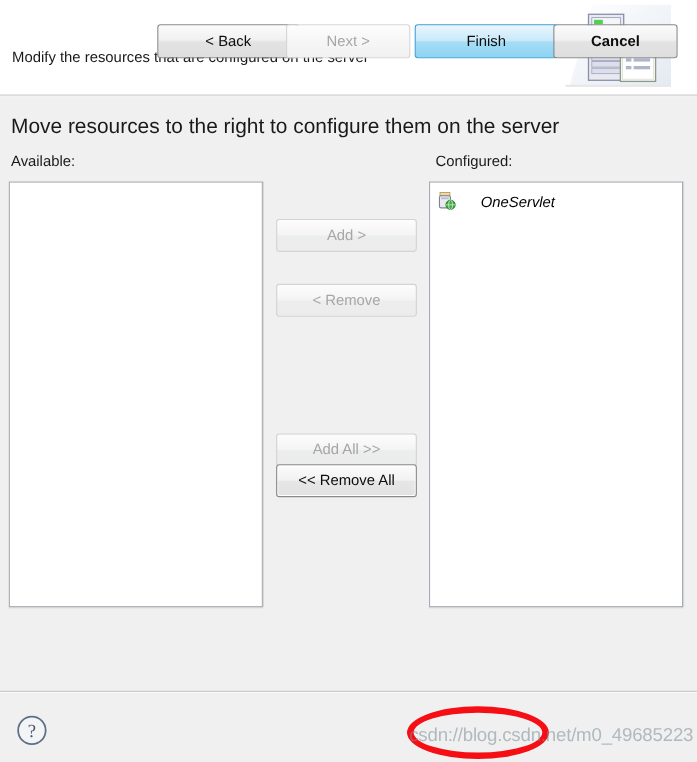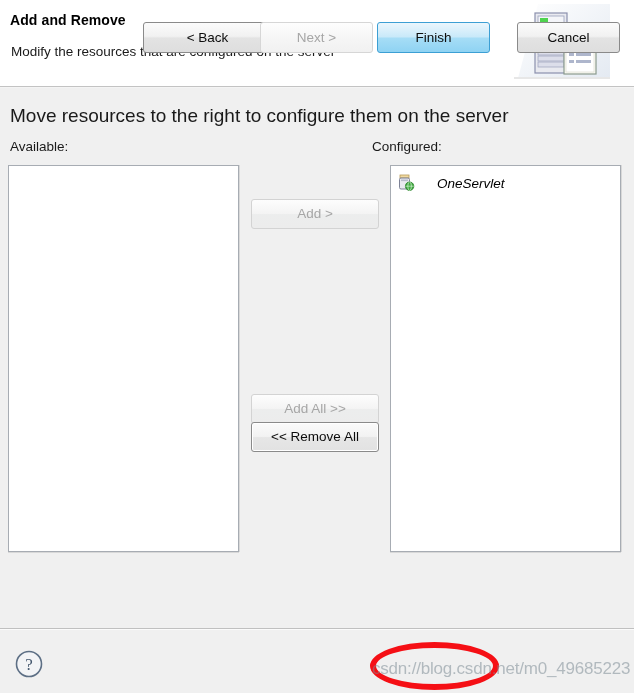--- a/index.html
+++ b/index.html
@@ -72,21 +72,21 @@
     color: #1a1a1a;
   }
   .label-available {
     position: absolute;
     left: 10px; top: 51px;
     font-size: 13.5px;
     color: #1a1a1a;
   }
   .label-configured {
     position: absolute;
-    left: 372px; top: 51px;
+    left: 396px; top: 51px;
     font-size: 13.5px;
     color: #1a1a1a;
   }
 
   .listbox {
     position: absolute;
     background: #ffffff;
     border: 1px solid #a7acb3;
     box-shadow: 0 1px 0 0 #d8d8d8, 1px 0 0 0 #d8d8d8;
     box-sizing: border-box;
@@ -191,22 +191,22 @@
     color: #a6a6a6;
     background: linear-gradient(to bottom, #fdfdfd 0%, #f6f6f6 50%, #f1f1f1 100%);
   }
   .footbtn.primary {
     border: 1px solid #3c9fd4;
     color: #0d0d0d;
     background: linear-gradient(to bottom, #eaf6fd 0%, #c9e9f9 48%, #a6ddf6 52%, #8fd3f3 100%);
   }
   .footbtn.b-back   { left: 143px; width: 129px; }
   .footbtn.b-next   { left: 260px; width: 113px; }
-  .footbtn.b-finish { left: 377px; width: 113px; }
-  .footbtn.b-cancel { left: 517px; width: 103px; }
+  .footbtn.b-finish { left: 377px; width: 130px; }
+  .footbtn.b-cancel { left: 503px; width: 113px; font-weight: bold; }
 
   
   .annotation-ellipse {
     position: absolute;
     left: 370px; top: 642px;
     width: 129px; height: 48px;
     border: 6px solid #f50f15;
     border-radius: 50% / 50%;
     box-sizing: border-box;
     pointer-events: none;
@@ -221,21 +221,20 @@
     white-space: nowrap;
     letter-spacing: -0.2px;
     pointer-events: none;
     font-family: "Liberation Sans", sans-serif;
   }
 </style>
 </head>
 <body>
 
 <div class="header">
-  <div class="header-title">Add and Remove</div>
   <div class="header-subtitle">Modify the resources that are configured on the server</div>
 
   <div class="banner-icon">
     <svg width="96" height="78" viewBox="0 0 96 78" xmlns="http://www.w3.org/2000/svg">
       <defs>
         <linearGradient id="bgfade" x1="0" y1="0" x2="1" y2="1">
           <stop offset="0%" stop-color="#ffffff"></stop>
           <stop offset="100%" stop-color="#e4eaf2"></stop>
         </linearGradient>
       </defs>
@@ -288,20 +287,21 @@
           <circle cx="12.6" cy="12.2" r="4.2" fill="#3ea93e" stroke="#1f7a1f" stroke-width="0.8"></circle>
           <ellipse cx="12.6" cy="12.2" rx="1.8" ry="4.2" fill="none" stroke="#d9f2d9" stroke-width="0.7"></ellipse>
           <path d="M8.4 12.2 h8.4" stroke="#d9f2d9" stroke-width="0.7" fill="none"></path>
         </svg>
       </span>
       <span>OneServlet</span>
     </div>
   </div>
 
   <div class="midbtn b-add disabled">Add &gt;</div>
+  <div class="midbtn b-remove disabled">&lt; Remove</div>
   <div class="midbtn b-addall disabled">Add All &gt;&gt;</div>
   <div class="midbtn b-removeall enabled">&lt;&lt; Remove All</div>
 
 </div>
 
 <div class="footer-rule"></div>
 <div class="footer-rule2"></div>
 
 <div class="footer">
   <div class="help-icon">

